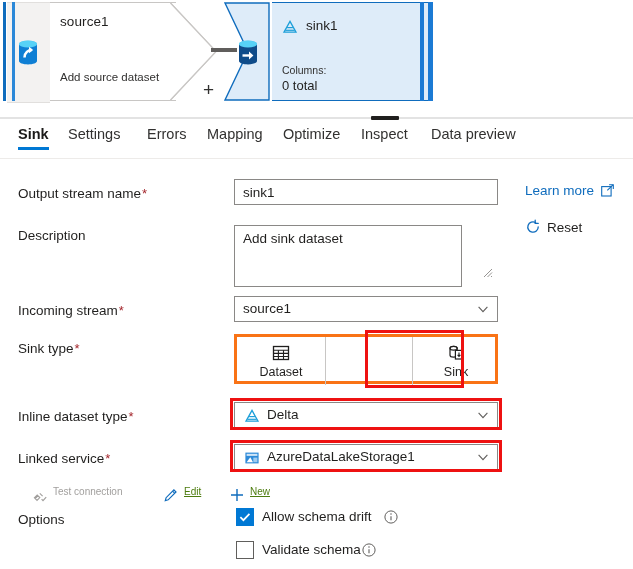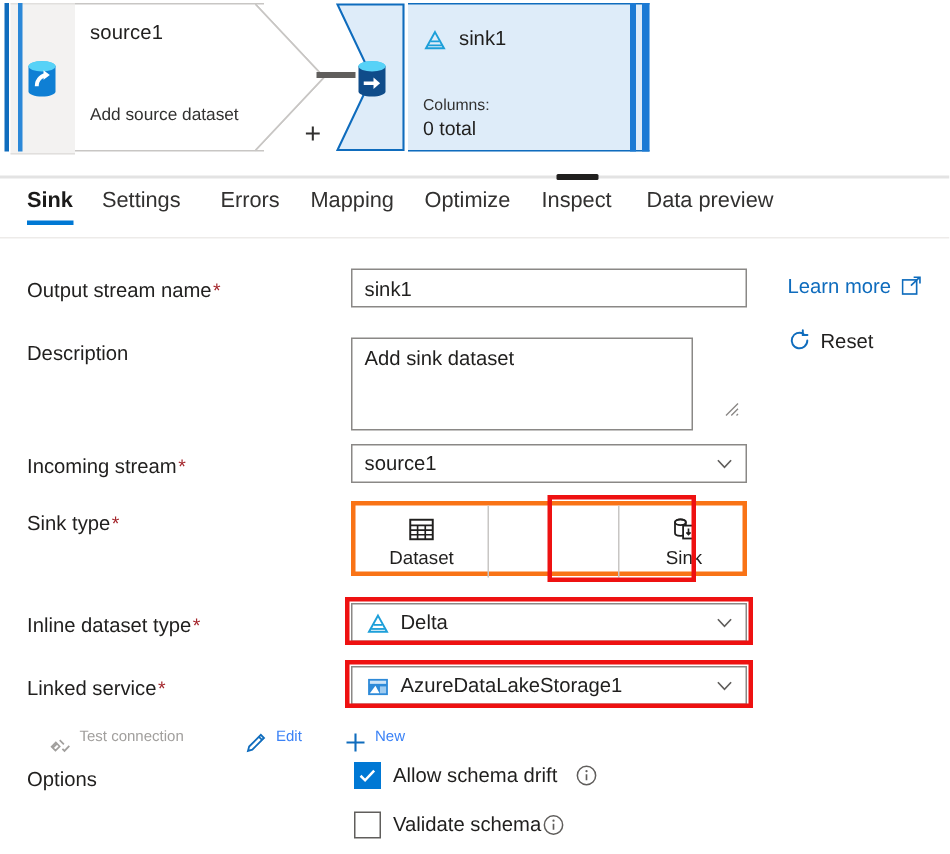--- a/index.html
+++ b/index.html
@@ -297,21 +297,21 @@
   .dd-icon {
     position: absolute; left: 9px; top: 5px; width: 16px; height: 16px;
   }
 
   
   .action-link {
     position: absolute; top: 486px;
     font-size: 10px; white-space: nowrap; cursor: pointer;
   }
   .action-link.disabled { color: #a19f9d; cursor: default; }
-  .action-link.enabled  { color: #3b82f6; }
+  .action-link.enabled  { color: #4d7c0f; text-decoration: underline; }
   .action-icon { position: absolute; width: 16px; height: 16px; }
 
   
   .checkbox-row {
     position: absolute; left: 236px;
     height: 20px;
   }
   .cbx {
     position: absolute; left: 0; top: 0;
     width: 18px; height: 18px;

